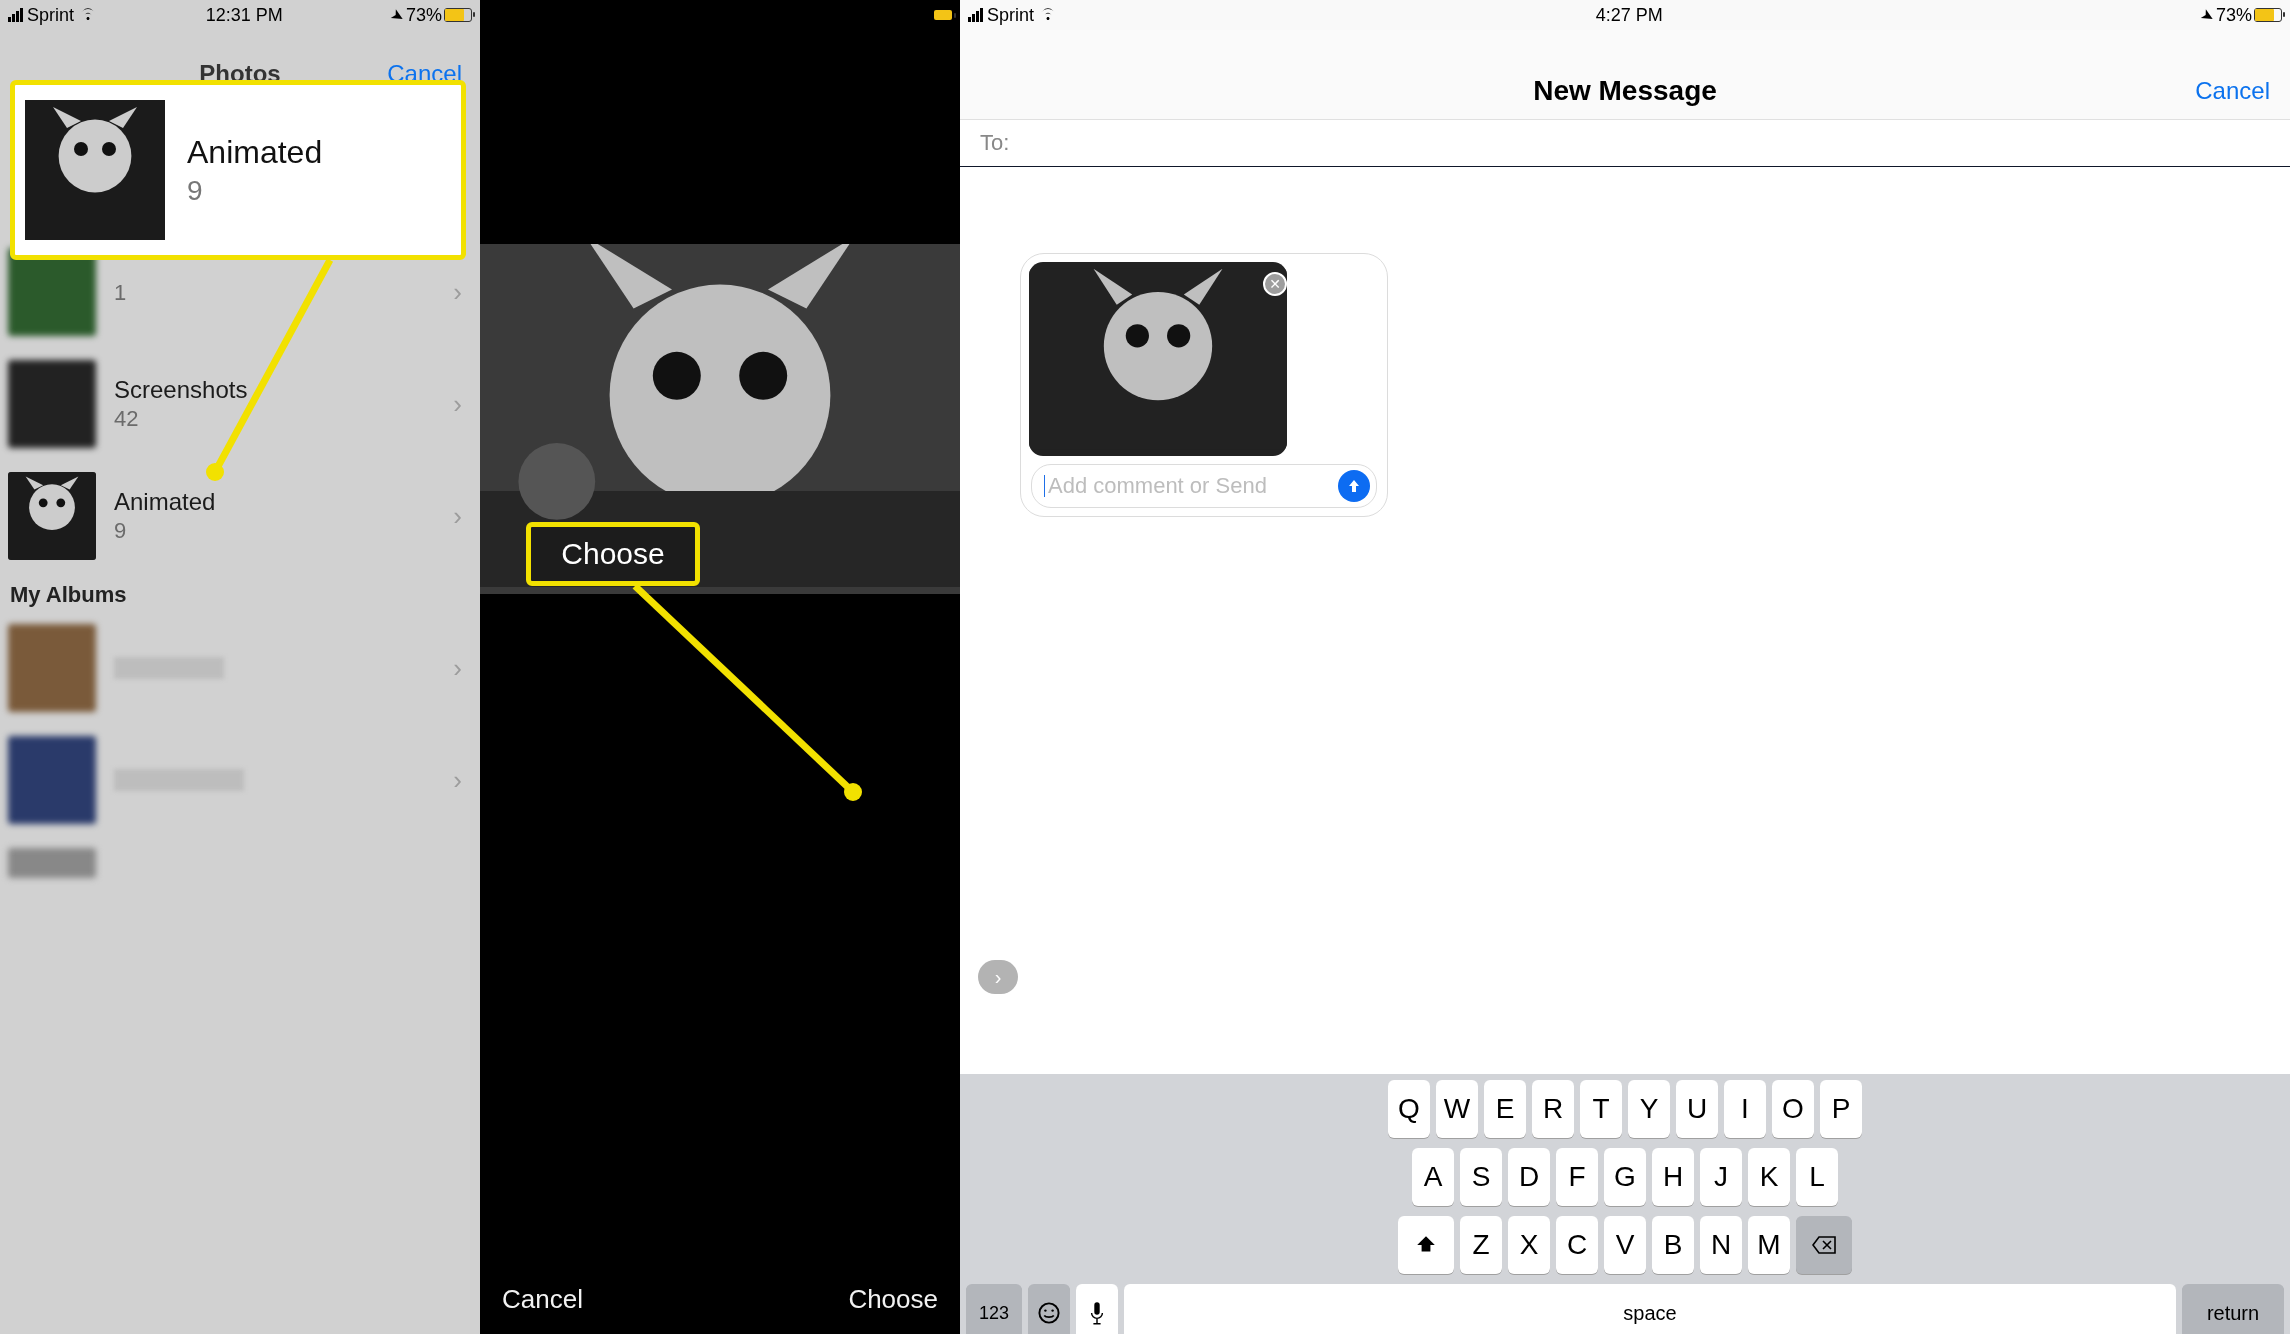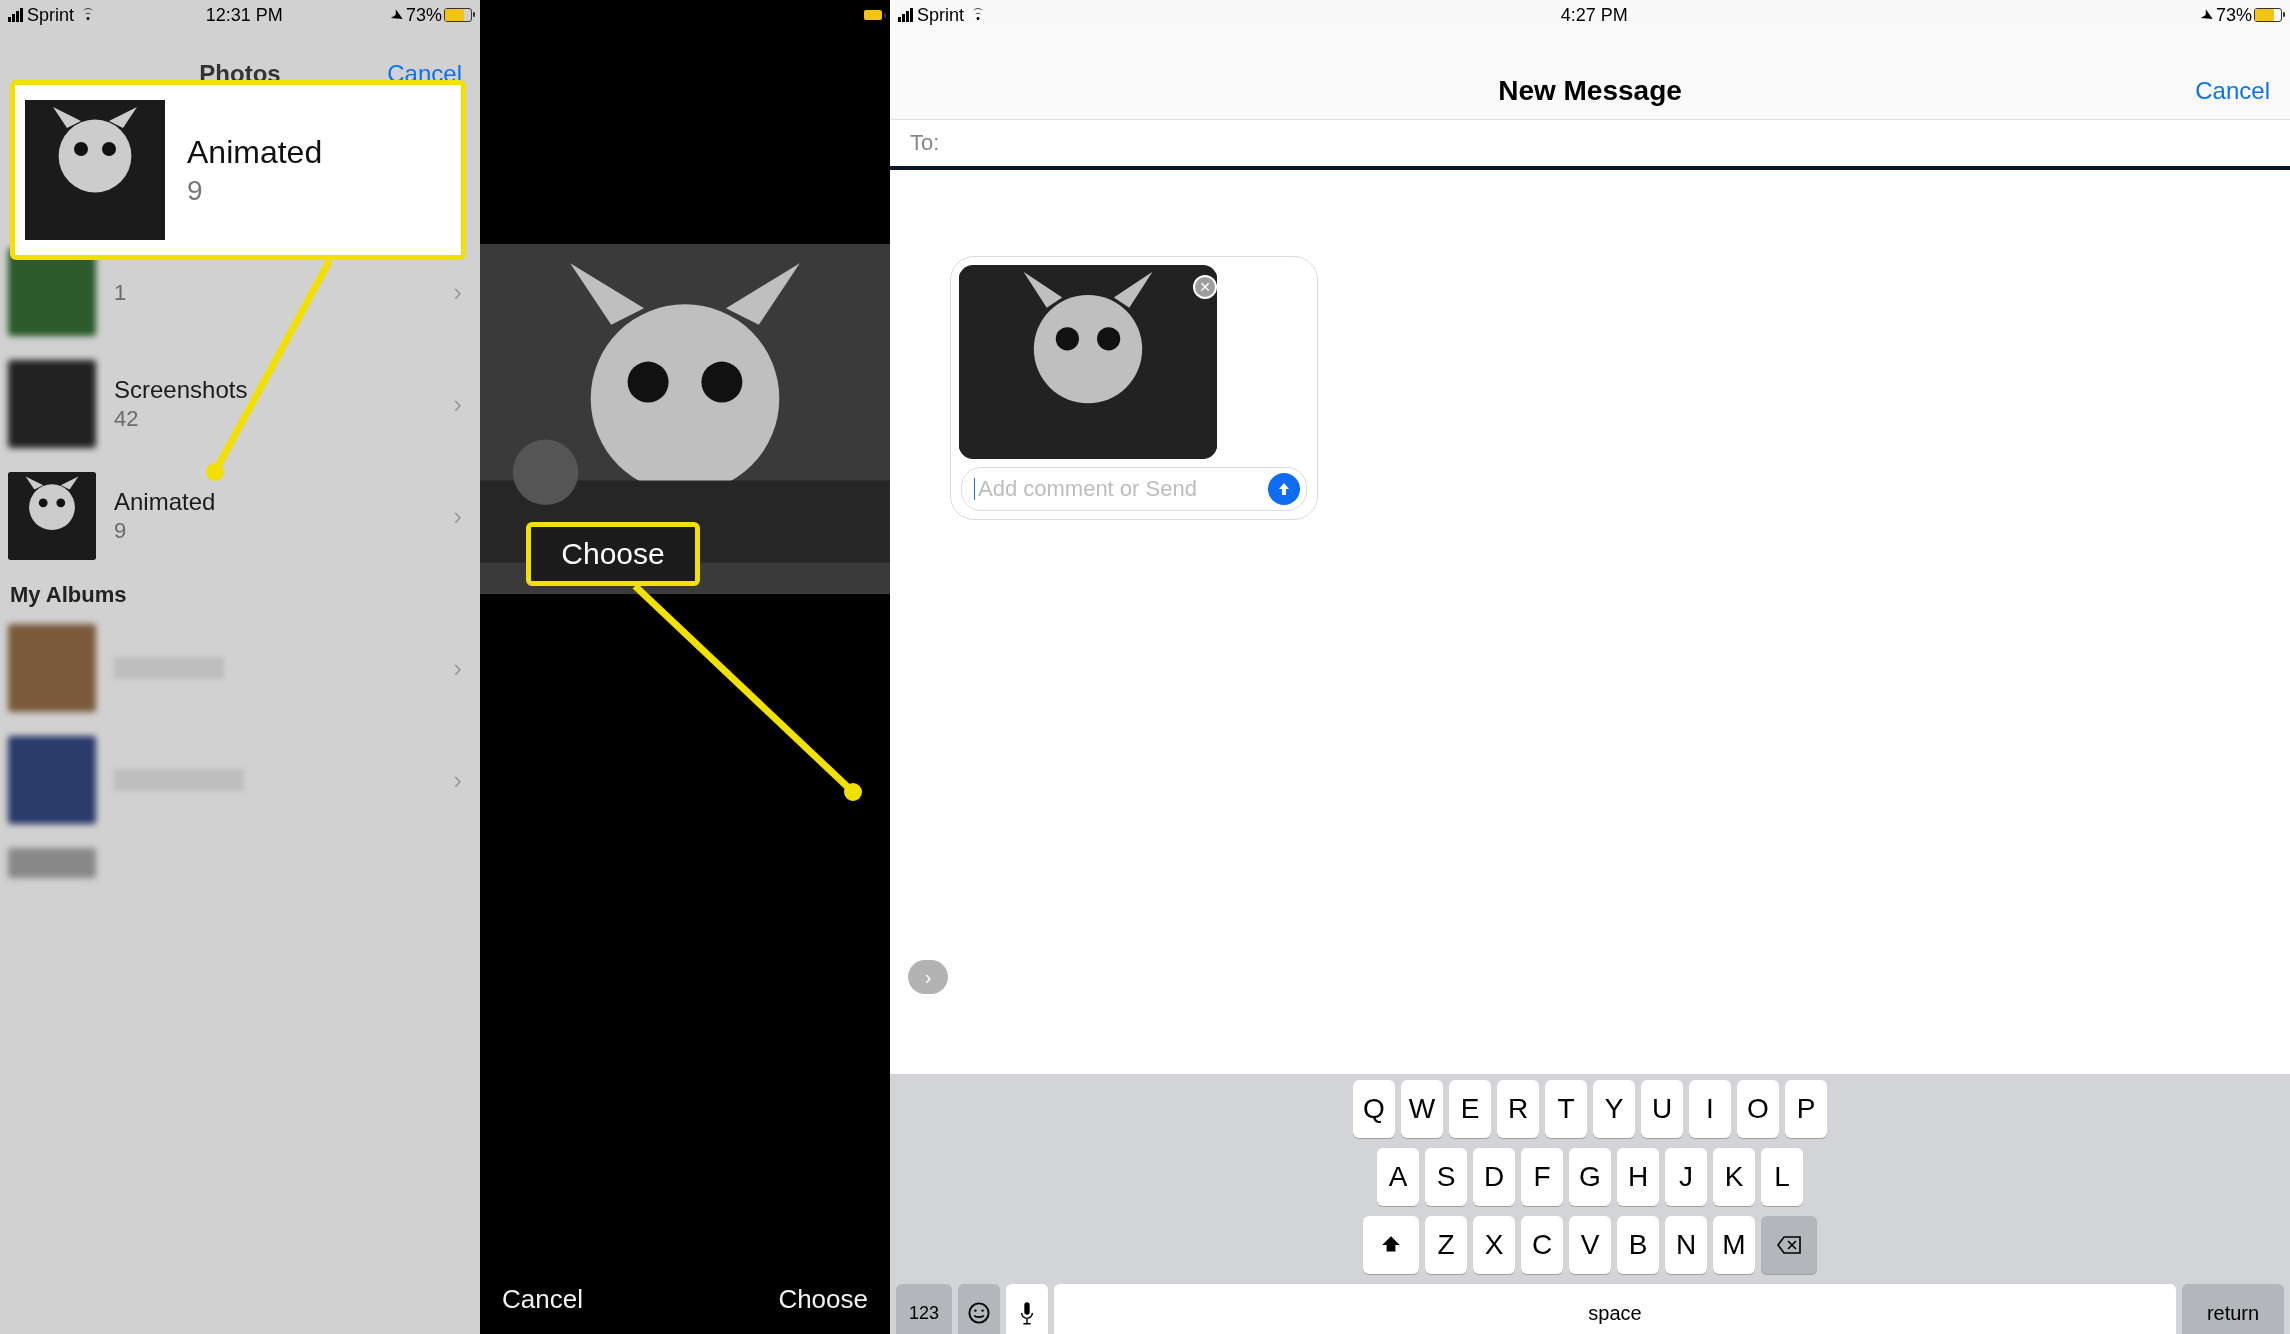--- a/index.html
+++ b/index.html
@@ -1,19 +1,19 @@
 <!DOCTYPE html>
 <html><head>
 <meta charset="utf-8">
 <style>
   * { box-sizing: border-box; margin: 0; padding: 0; font-family: -apple-system, BlinkMacSystemFont, "Helvetica Neue", sans-serif; }
   body { background: #fff; width: 2290px; height: 1334px; display: flex; position: relative; }
   .phone { height: 100%; position: relative; overflow: hidden; }
   .phone1 { width: 480px; background: #d1d1d1; }
-  .phone2 { width: 410px; background: #000; }
+  .phone2 { width: 480px; background: #000; }
   .phone3 { flex: 1; background: #f9f9f9; }
 
   
   .statusbar { height: 30px; display: flex; align-items: center; justify-content: space-between; padding: 0 8px; font-size: 18px; font-weight: 500; }
   .statusbar.dark { background: #000; color: #fff; }
   .statusbar .left, .statusbar .right { display: flex; align-items: center; gap: 4px; }
   .statusbar .right { gap: 2px; }
   .battery { display: inline-block; width: 28px; height: 14px; border: 1.5px solid #333; border-radius: 3px; position: relative; }
   .battery::after { content: ""; position: absolute; right: -4px; top: 3px; width: 2px; height: 5px; background: #333; border-radius: 1px; }
   .battery-fill { display: block; width: 73%; height: 100%; background: #f3c416; border-radius: 1px; }
@@ -50,21 +50,21 @@
   
   .picker-image { position: absolute; top: 244px; left:0; right:0; height: 350px; background:#3a3a3a; display:flex;align-items:center;justify-content:center; }
   .picker-bottom { position: absolute; bottom: 0; left: 0; right:0; height: 70px; display:flex; align-items:center; justify-content:space-between; padding: 0 22px; font-size: 26px; color:#f2f2f2; }
   .callout-box2 { position: absolute; left: 46px; top: 522px; width: 174px; height: 64px; border: 5px solid #f2e100; border-radius:6px; background: #1c1c1c; color:#fff; display:flex;align-items:center;justify-content:center; font-size:30px; }
   .yellow-dot { width: 18px; height: 18px; background: #f2e100; border-radius: 50%; position: absolute; }
 
   
   .msg-header { height: 90px; background:#fafafa; border-bottom: 1px solid #e0e0e0; display:flex; align-items:flex-end; justify-content:center; padding-bottom: 12px; position:relative; }
   .msg-header .title { font-size: 28px; font-weight: 700; text-align: center; }
   .msg-header .cancel { position:absolute; right: 20px; bottom: 14px; font-size: 24px; color:#0b72ee; }
-  .to-row { background:#fff; border-bottom:4px solid #0f172a; padding: 10px 20px; font-size: 22px; color:#888; }
+  .to-row { background:#fff; border-bottom:1px solid #0f172a; padding: 10px 20px; font-size: 22px; color:#888; }
   .attachment-bubble { width: 368px; margin: 86px 20px 0 60px; background:#fff; border:1px solid #dcdcdc; border-radius: 24px; padding: 8px; position:relative; }
   .attachment-img { width: 258px; height: 194px; border-radius: 14px; background:#222; display:flex;align-items:center;justify-content:center;overflow:hidden; }
   .remove-x { position:absolute; top: 18px; left: 242px; width:24px;height:24px;border-radius:50%;background:#9e9e9e;color:#fff;display:flex;align-items:center;justify-content:center;font-size:14px;border:2px solid #fff; }
   .msg-input-row { display:flex; align-items:center; gap: 10px; padding: 6px 16px 10px; }
   .expand-btn { width:40px;height:34px;background:#b3b3b3;border-radius:18px;display:flex;align-items:center;justify-content:center;color:#fff;font-size:20px; }
   .msg-input { flex:1; background:#fff;border:1px solid #dcdcdc;border-radius:20px;padding:8px 44px 8px 14px;font-size:22px;color:#bdbdbd;display:flex;align-items:center;position:relative;}
   .msg-input::before{content:"";position:absolute;left:12px;top:10px;width:1px;height:22px;background:#1e6fe8;}
   .send-btn { position:absolute; right:6px; width:32px;height:32px;background:#0d6cf2;border-radius:50%;display:flex;align-items:center;justify-content:center; }
   .send-btn svg { width:16px;height:16px; }
 

